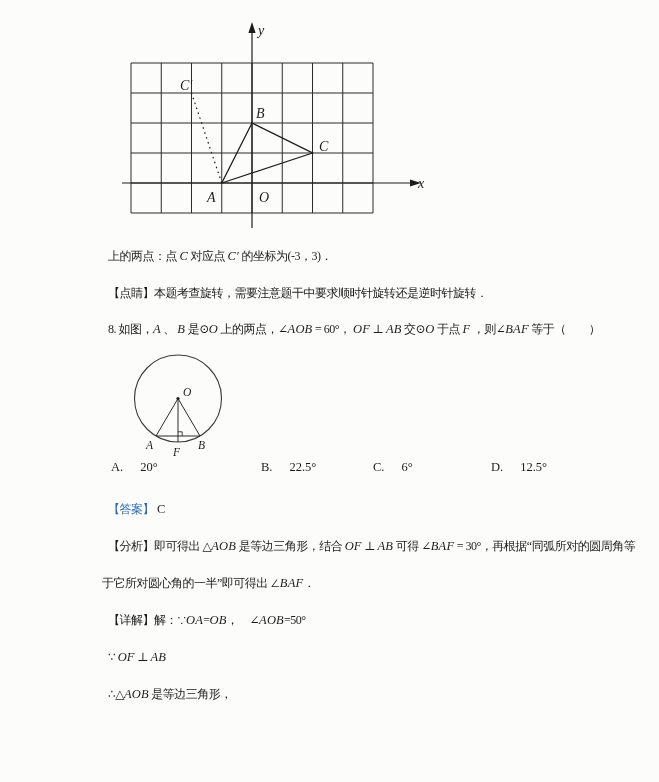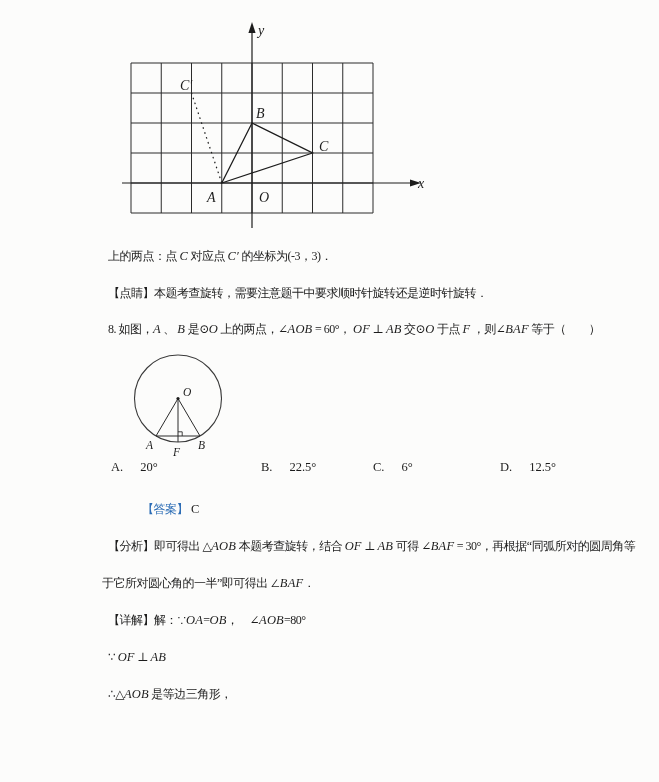--- a/index.html
+++ b/index.html
@@ -6,21 +6,21 @@
   body{
     width:659px;height:782px;overflow:hidden;
     background:#fcfcfb;color:#1c1c1c;
     font-family:"Liberation Serif","DejaVu Serif",serif;
   }
   .page{padding:18px 8px 0 108px;}
   .line{font-size:12px;letter-spacing:-0.5px;line-height:25px;white-space:nowrap;}
   .q-line{line-height:24.5px;}
   .cont{margin-left:-6px;font-family:Liberation Serif, serif;}
   .mi{font-style:italic;letter-spacing:0.2px;font-size:12.5px;}
-  .tag{color:var(--tag-blue,#2b6cb5);margin-left:34px;}
+  .tag{color:var(--tag-blue,#2b6cb5);}
   .ans-val{margin-left:3px;font-size:12.5px;letter-spacing:0;}
   .options{position:relative;height:25px;font-size:12.5px;letter-spacing:0;}
   .opt{position:absolute;top:0;}
   .opt .val{margin-left:17px;}
   .fig-grid{margin-left:14px;height:214px;}
   .fig-circle{margin-left:22px;height:106px;}
   svg{display:block;}
   svg text{font-family:"Liberation Serif","DejaVu Serif",serif;font-style:italic;fill:#1c1c1c;}
 </style>
 </head>
@@ -84,23 +84,23 @@
       <text x="16" y="95" font-size="11.5">A</text>
       <text x="43" y="102" font-size="11.5">F</text>
       <text x="68" y="95" font-size="11.5">B</text>
     </svg>
   </div>
 
   <div class="options">
     <span class="opt" style="left:3px"><span>A.</span><span class="val">20°</span></span>
     <span class="opt" style="left:153px"><span>B.</span><span class="val">22.5°</span></span>
     <span class="opt" style="left:265px"><span>C.</span><span class="val">6°</span></span>
-    <span class="opt" style="left:392px"><span>D.</span><span class="val">12.5°</span></span>
+    <span class="opt" style="left:383px"><span>D.</span><span class="val">12.5°</span></span>
   </div>
 
   <p class="line"><span class="tag">【答案】</span><span class="ans-val">C</span></p>
-  <p class="line"><span>【分析】即可得出 △</span><span class="mi">AOB</span><span> 本题考查旋转，结合 </span><span class="mi">OF</span><span> ⊥ </span><span class="mi">AB</span><span> 可得 ∠</span><span class="mi">BAF</span><span> = 30°，再根据“同弧所对的圆周角等</span></p>
+  <p class="line"><span>【分析】即可得出 △</span><span class="mi">AOB</span><span> 是等边三角形，结合 </span><span class="mi">OF</span><span> ⊥ </span><span class="mi">AB</span><span> 可得 ∠</span><span class="mi">BAF</span><span> = 30°，再根据“同弧所对的圆周角等</span></p>
   <p class="line cont"><span>于它所对圆心角的一半”即可得出 ∠</span><span class="mi">BAF</span><span>．</span></p>
-  <p class="line"><span>【详解】解：∵</span><span class="mi">OA</span><span>=</span><span class="mi">OB</span><span>，　∠</span><span class="mi">AOB</span><span>=80°</span></p>
+  <p class="line"><span>【详解】解：∵</span><span class="mi">OA</span><span>=</span><span class="mi">OB</span><span>，　∠</span><span class="mi">AOB</span><span>=50°</span></p>
   <p class="line"><span>∵ </span><span class="mi">OF</span><span> ⊥ </span><span class="mi">AB</span></p>
   <p class="line"><span>∴△</span><span class="mi">AOB</span><span> 是等边三角形，</span></p>
 
 </div>
 
 </body></html>

